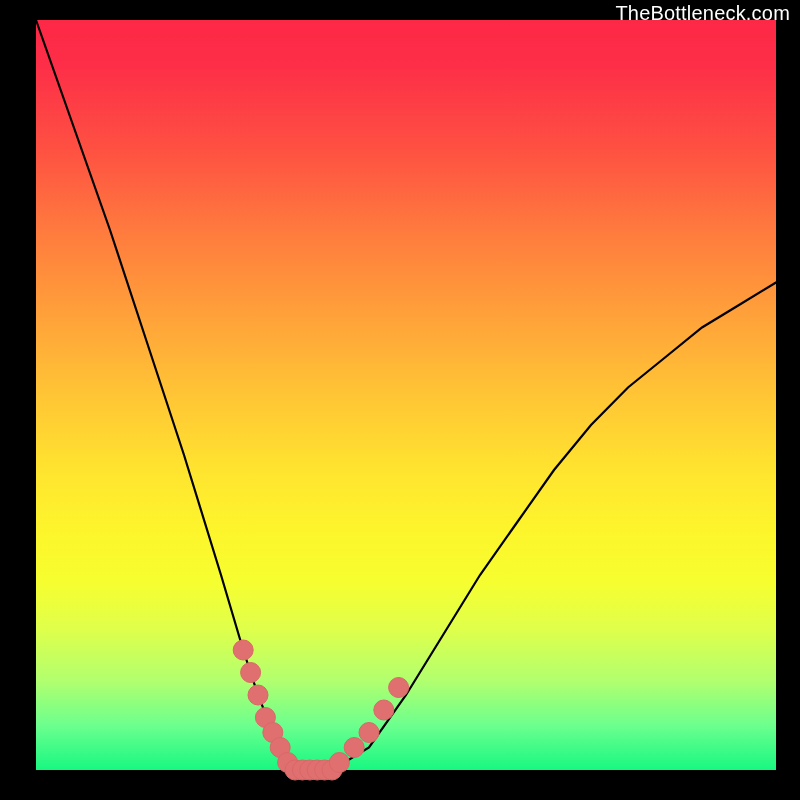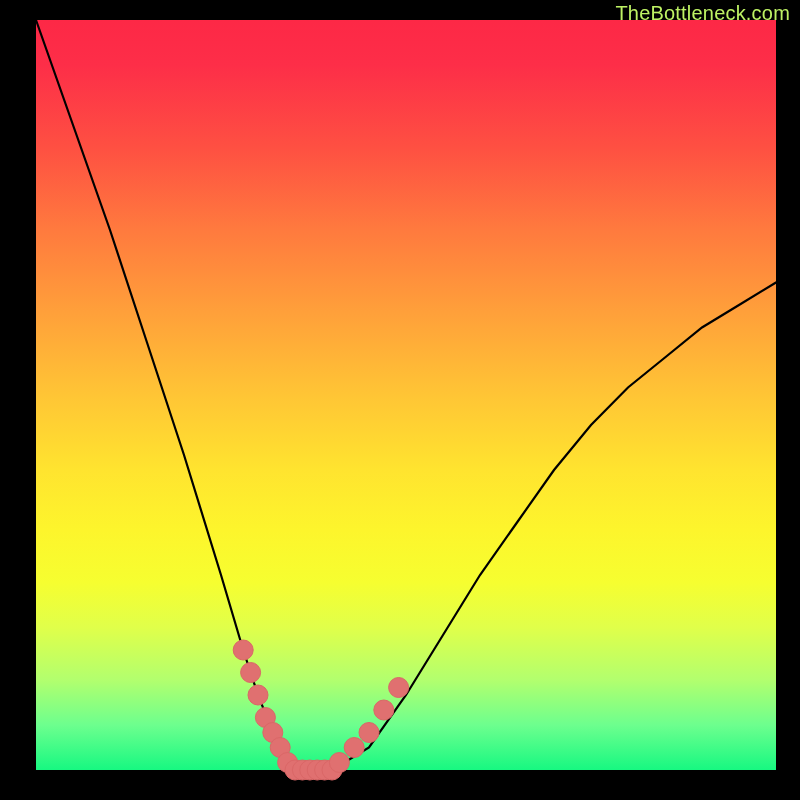--- a/index.html
+++ b/index.html
@@ -45,21 +45,21 @@
     left: 36px;
     top: 20px;
     width: 740px;
     height: 750px;
     overflow: visible;
   }
   .attribution {
     position: absolute;
     top: 2px;
     right: 10px;
-    color: #bef264;
+    color: #ffffff;
     font-size: 20px;
     font-weight: 400;
     letter-spacing: 0.2px;
   }
 </style>
 </head>
 <body>
 
 <div class="frame">
   <div class="plot-area"></div>

